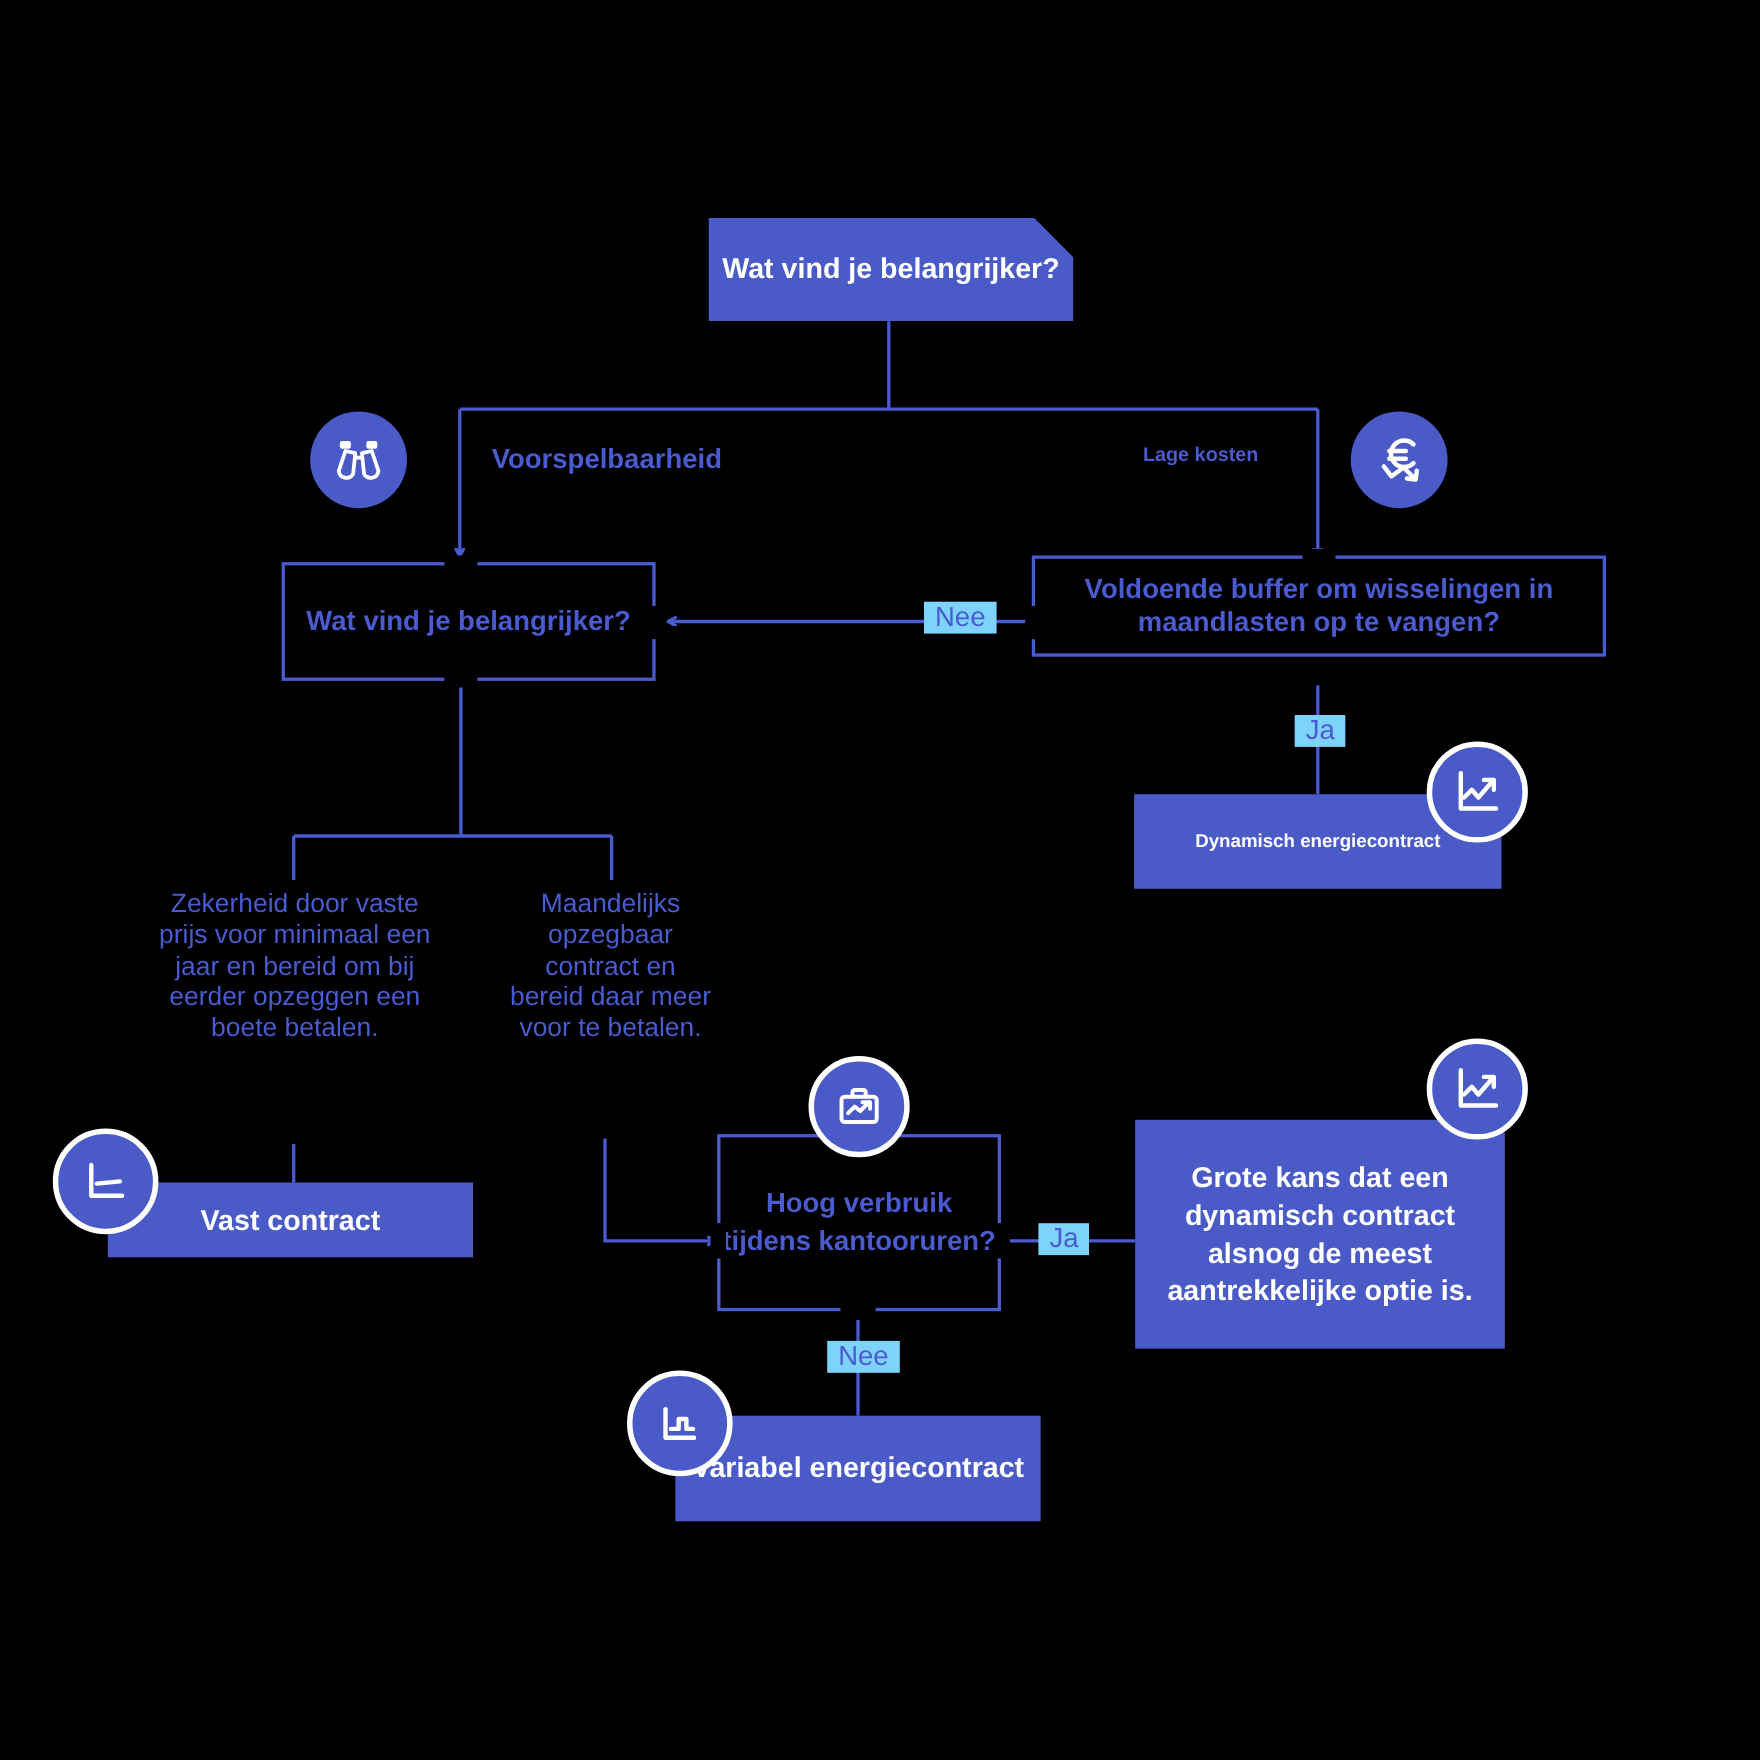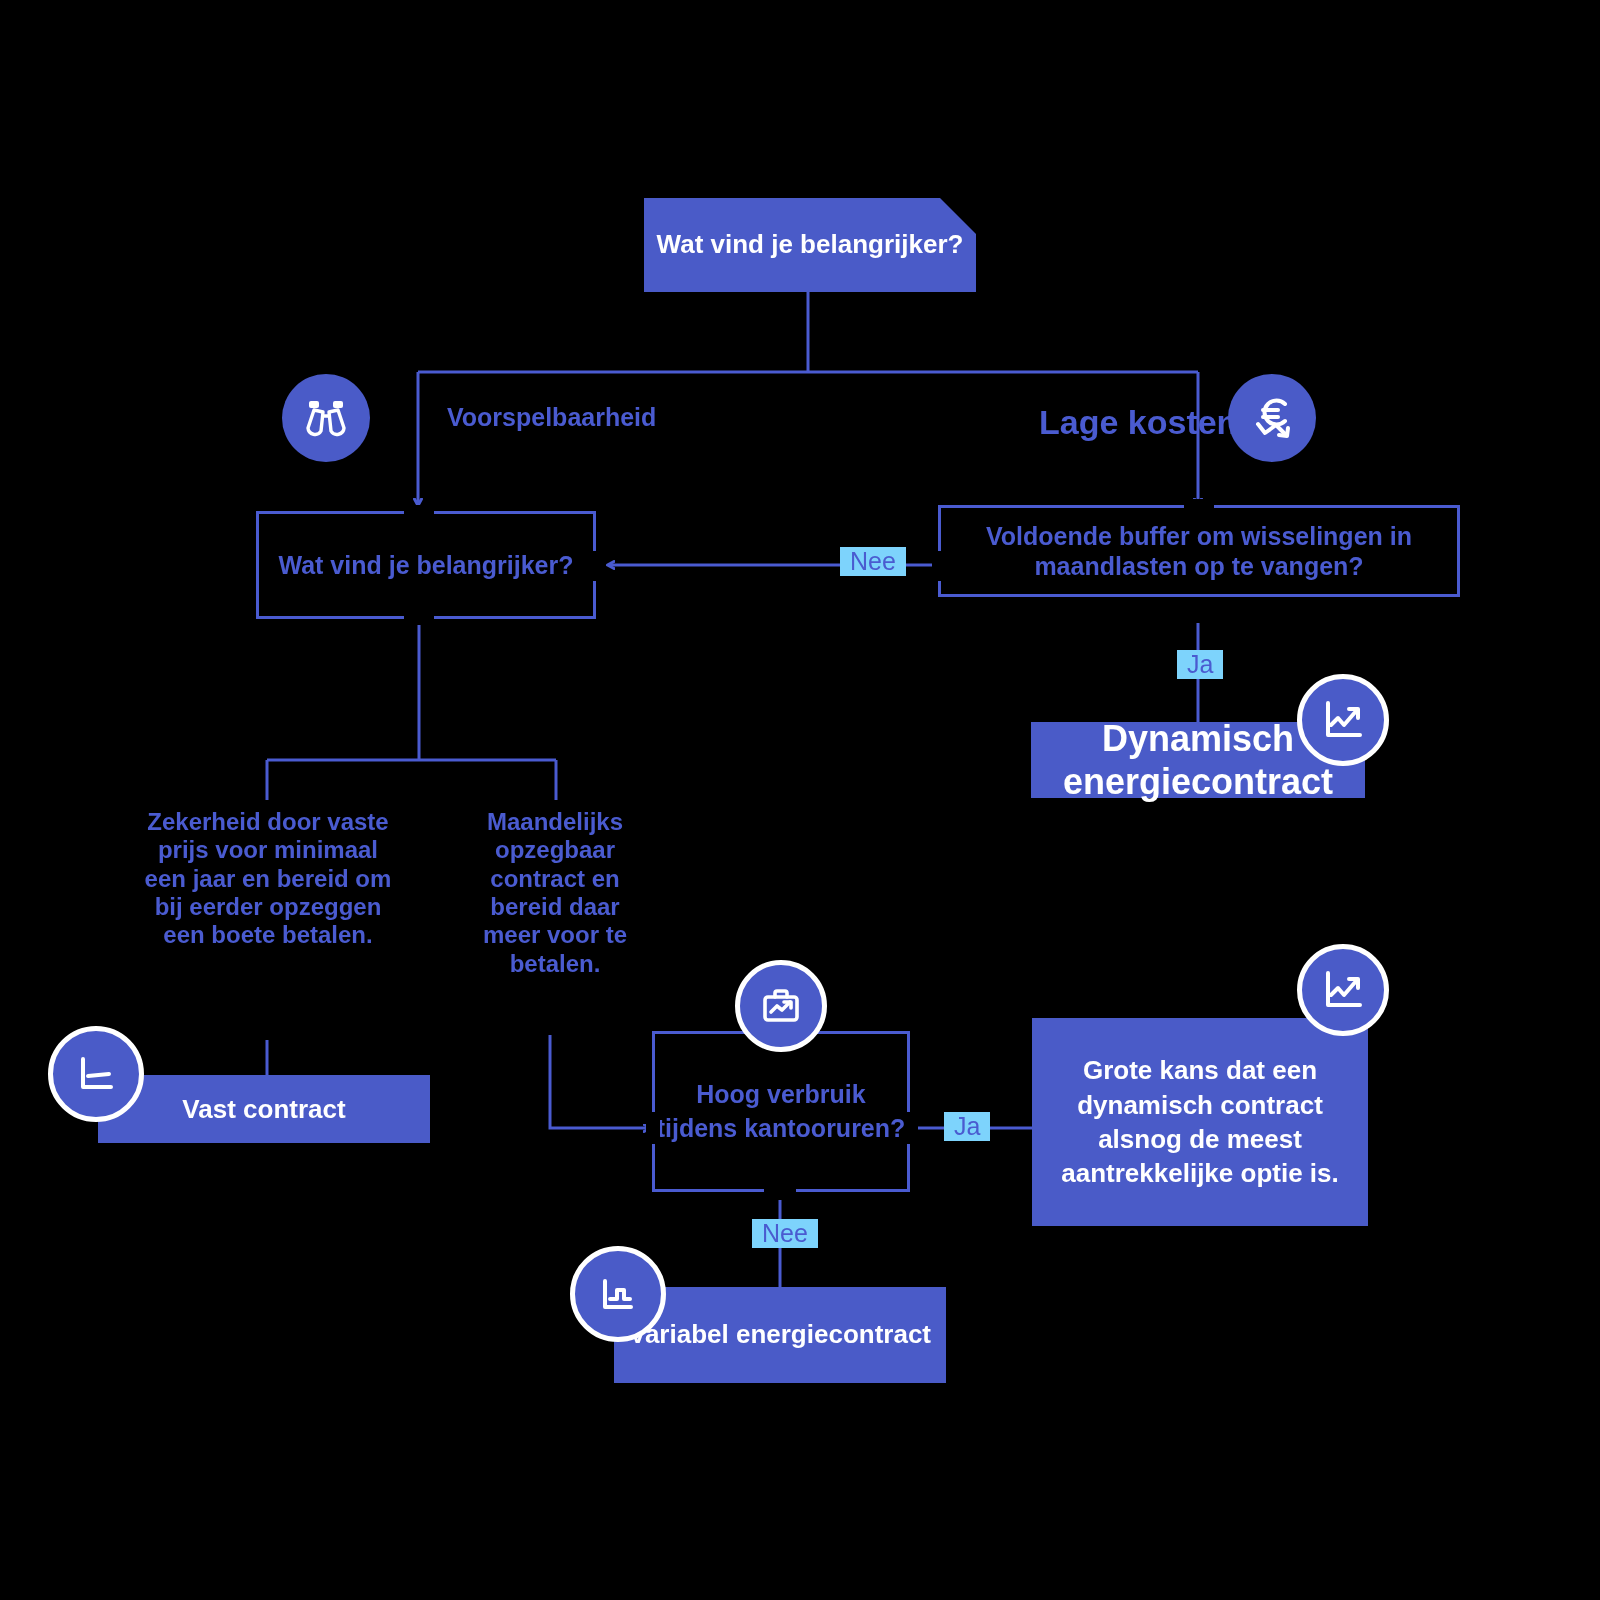--- a/index.html
+++ b/index.html
@@ -46,21 +46,21 @@
   }
   .label-text {
     color: #4a5bd0;
     font-weight: 700;
     position: absolute;
     white-space: nowrap;
   }
   .branch-text {
     position: absolute;
     color: #4a5bd0;
-    font-weight: 700;
+    font-weight: 400;
     text-align: center;
     line-height: 1.18;
   }
   .edge-label {
     position: absolute;
     color: #4a5bd0;
     font-weight: 400;
     background: #7dd3fc;
     padding: 0 10px;
     white-space: nowrap;
@@ -129,21 +129,21 @@
     <svg width="52" height="52" viewBox="0 0 52 52" fill="none" stroke="#ffffff" stroke-width="3.4" stroke-linecap="round" stroke-linejoin="round">
       <rect x="9" y="9" width="10" height="7" rx="2" fill="#ffffff" stroke="none"></rect>
       <rect x="33" y="9" width="10" height="7" rx="2" fill="#ffffff" stroke="none"></rect>
       <path d="M14 18 L8 36 a7 7 0 0 0 13 3 L23 20 Z"></path>
       <path d="M38 18 L44 36 a7 7 0 0 1 -13 3 L29 20 Z"></path>
       <path d="M23 24 L29 24"></path>
     </svg>
   </div>
   <div class="label-text" style="left:399px; top:403px; font-size:25px;margin-left:48px;">Voorspelbaarheid</div>
 
-  <div class="label-text" style="left:1039px; top:403px; font-size:34px;">Lage kosten</div>
+  <div class="label-text" style="left:1039px; top:403px; font-size:18px;">Lage kosten</div>
   <div class="icon-badge no-ring" style="left:1228px; top:374px; width:88px; height:88px;">
     <svg width="54" height="54" viewBox="0 0 54 54" fill="none" stroke="#ffffff" stroke-width="4" stroke-linecap="round" stroke-linejoin="round">
       <path d="M40 13 a12 12 0 1 0 0 17"></path>
       <path d="M18 19 L33 19"></path>
       <path d="M18 26 L33 26"></path>
       <path d="M13 33 L20 42 L31 34 L41 44"></path>
       <path d="M34 44 L42 45 L43 37"></path>
     </svg>
   </div>
 
@@ -158,21 +158,21 @@
   <div class="node outlined lines-2" style="left:938px; top:505px; width:522px; height:92px; font-size:25px; padding:0 14px;">
     <span>Voldoende buffer om wisselingen in maandlasten op te vangen?</span>
   </div>
   <div style="position:absolute; left:1184px; top:499px; width:30px; height:14px; background:#000;"></div>
   <div style="position:absolute; left:1184px; top:609px; width:30px; height:14px; background:#000;"></div>
   <div style="position:absolute; left:932px; top:551px; width:14px; height:30px; background:#000;"></div>
 
   <div class="edge-label" style="left:840px; top:547px; font-size:25px;">Nee</div>
   <div class="edge-label" style="left:1177px; top:650px; font-size:25px;">Ja</div>
 
-  <div class="node filled lines-2" style="left:1031px; top:722px; width:334px; height:76px; font-size:36px;align-items:center;">
+  <div class="node filled lines-2" style="left:1031px; top:722px; width:334px; height:86px; font-size:17px;align-items:center;">
     <span>Dynamisch energiecontract</span>
   </div>
   <div class="icon-badge" style="left:1297px; top:674px; width:92px; height:92px;">
     <svg width="50" height="50" viewBox="0 0 50 50" fill="none" stroke="#ffffff" stroke-width="4" stroke-linecap="round" stroke-linejoin="round">
       <path d="M10 8 L10 40 L42 40"></path>
       <path d="M13 30 L20 23 L26 30 L39 15"></path>
       <path d="M31 14 L40 14 L40 23"></path>
     </svg>
   </div>
 

